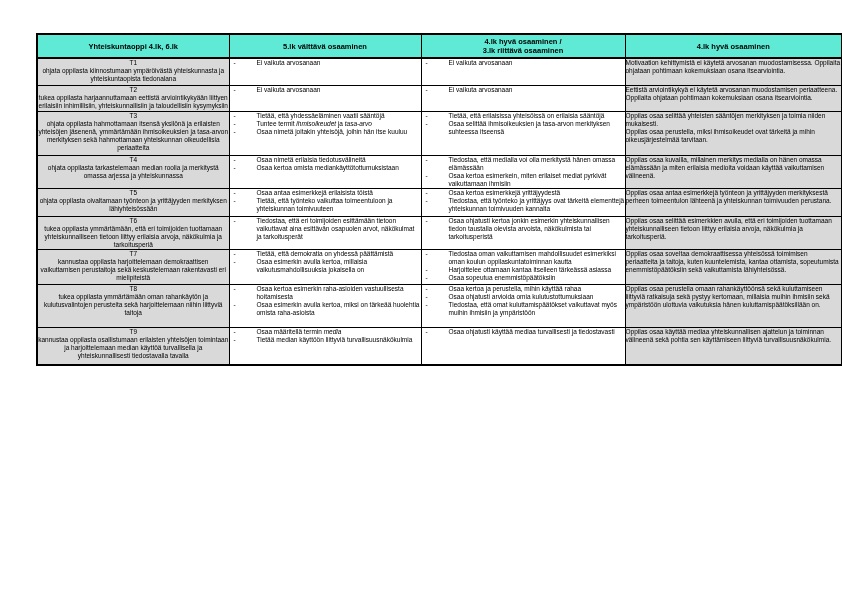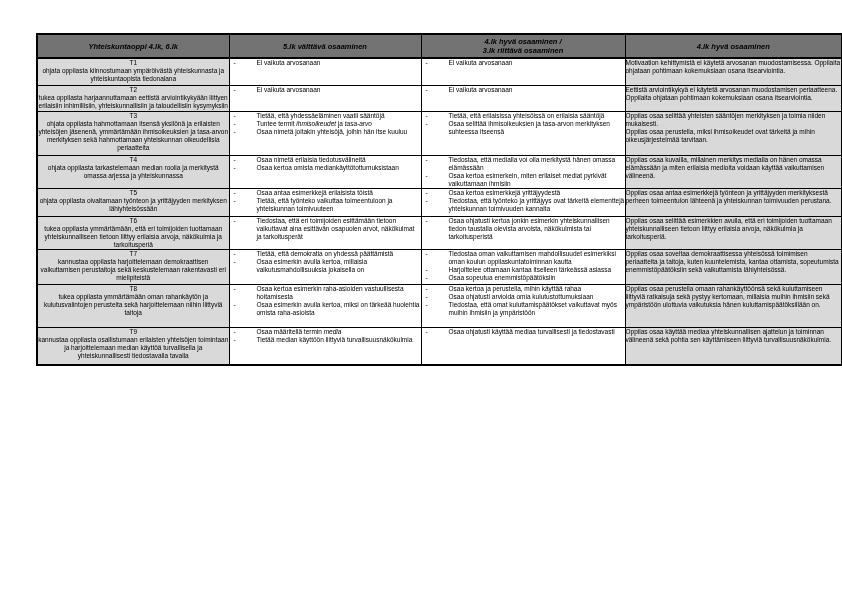--- a/index.html
+++ b/index.html
@@ -18,31 +18,30 @@
     border-collapse:collapse;
     table-layout:fixed;
     border:2px solid #000;
   }
   table.grid th, table.grid td{
     border:1px solid #000;
     vertical-align:top;
     padding:0;
   }
   table.grid th{
-    background:#737373;
+    background:#5eead4;
     font-weight:bold;
     font-size:7.5px;
     line-height:9px;
     text-align:center;
     padding:2px 2px;
     white-space:pre-line;
     border-bottom:2px solid #000;
     height:18px;
     vertical-align:middle;
-    font-style:italic;
   }
   td{ font-size:6.5px; line-height:8px; }
   td.goal{
     background:#d9d9d9;
     text-align:center;
     padding:1px 7px 3px 7px;
   }
   td.goal .tnum{ display:block; }
   td.white{ background:#ffffff; padding:2px 3px 2px 0; }
   td.gray4{ background:#d9d9d9; padding:2px 3px 2px 3px; }

